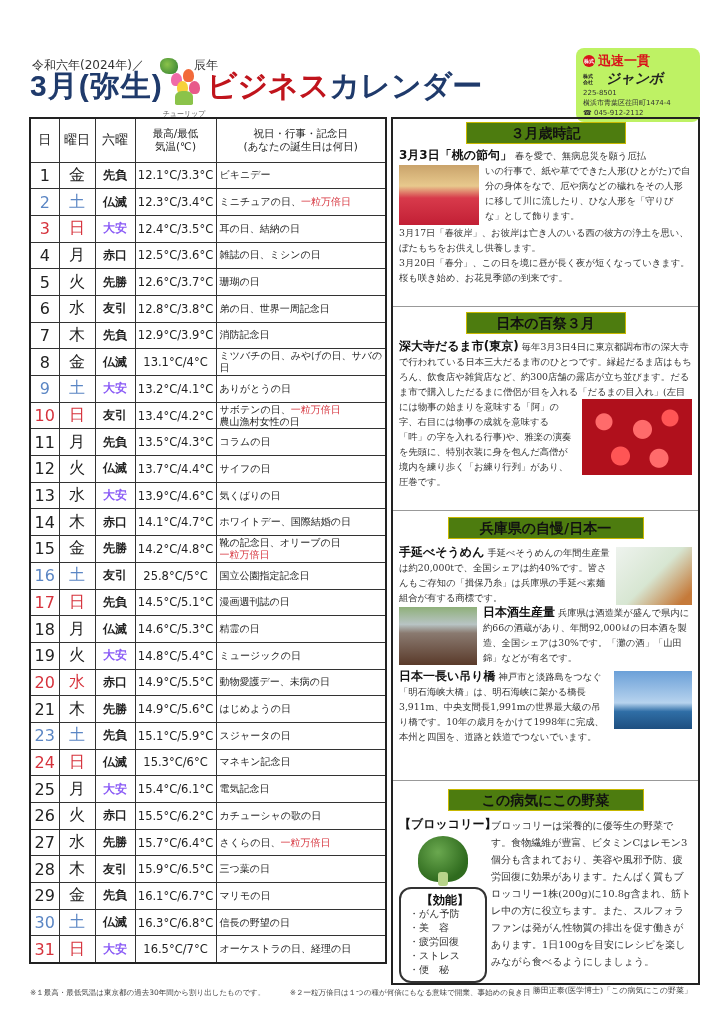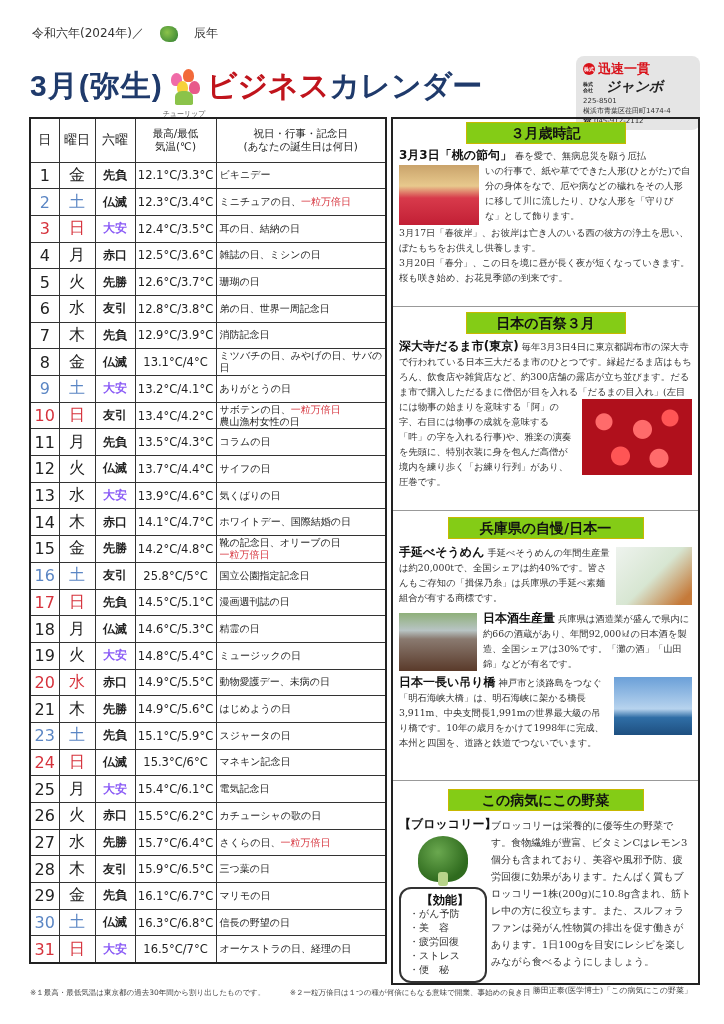--- a/index.html
+++ b/index.html
@@ -1,48 +1,48 @@
 <!DOCTYPE html>
 <html><head>
 <meta charset="utf-8">
 <style>
 *{box-sizing:border-box;margin:0;padding:0}
 body{width:724px;height:1024px;background:#fff;font-family:"DejaVu Sans","Liberation Sans",sans-serif;color:#222;position:relative;overflow:hidden}
-.era{position:absolute;left:32px;top:25px;font-size:12px;color:#333;display:flex;align-items:center;gap:16px}
+.era{position:absolute;left:32px;top:57px;font-size:12px;color:#333;display:flex;align-items:center;gap:16px}
 .era .dragon{width:18px;height:16px;background:radial-gradient(circle at 40% 40%,#8bc34a,#2e7d32);border-radius:40% 50% 40% 50%;display:inline-block}
 .title{position:absolute;left:30px;top:66px;display:flex;align-items:flex-end}
 .title .month{font-family:"Liberation Sans",sans-serif;font-weight:bold;font-size:30px;color:#1f3a6b;letter-spacing:1px}
 .title .tulip{width:34px;height:38px;position:relative;margin:0 6px 0 4px}
 .tulip .f{position:absolute;width:11px;height:13px;border-radius:50% 50% 40% 40%}
 .tulip .stem{position:absolute;bottom:2px;left:8px;width:18px;height:14px;background:#8bc34a;border-radius:40% 40% 10% 10%}
 .title .tulip-label{position:absolute;left:-4px;top:40px;font-size:7px;color:#555;white-space:nowrap}
 .title .biz{font-family:"Liberation Sans",sans-serif;font-weight:bold;font-size:30px;color:#c0141c}
 .title .cal{font-family:"Liberation Sans",sans-serif;font-weight:bold;font-size:30px;color:#1f3a6b}
-.logo{position:absolute;left:576px;top:56px;width:124px;height:74px;background:#e5e5e5;border-radius:8px;padding:4px 7px;font-size:7px;color:#333}
+.logo{position:absolute;left:576px;top:48px;width:124px;height:74px;background:#bef264;border-radius:8px;padding:4px 7px;font-size:7px;color:#333}
 .logo .r1{display:flex;align-items:center;gap:3px;color:#d9121a;font-weight:bold;font-size:13px}
 .logo .badge{width:12px;height:12px;border-radius:50%;background:#d9121a;color:#fff;font-size:5px;display:flex;align-items:center;justify-content:center}
 .logo .r2{display:flex;align-items:center;gap:13px;font-weight:bold;font-style:italic;font-size:14px;color:#222}
 .logo .r2 small{font-size:5px;font-style:normal;line-height:6px;width:10px}
 .logo .line{line-height:10px}
 table.cal{position:absolute;left:29px;top:117px;width:358px;border-collapse:collapse;border:2px solid #222}
 table.cal td,table.cal th{border:1px solid #333;height:26.7px;padding:0}
 table.cal th{font-weight:normal;height:44px;font-size:13px}
 table.cal th.small{font-size:10.5px;line-height:13px}
 .c-day{width:29px;text-align:center;font-size:16px}
 .c-wd{width:36px;text-align:center;font-size:16px;font-family:"DejaVu Serif",serif}
 .c-rk{width:40px;text-align:center;font-size:12px;font-weight:bold}
 .c-tmp{width:81px;text-align:center;font-size:11.5px}
 .c-ev{font-size:10px;padding-left:3px!important;line-height:12px}
 .blue{color:#5b86c4}
 .red{color:#d6323c}
 .rk-red{color:#8b5cf6}
 .ev-red{color:#d6323c}
 .right{position:absolute;left:391px;top:117px;width:309px;height:868px;border:2px solid #222}
 .sec{position:relative;border-bottom:1px solid #999}
-.hdr{margin:0 auto;background:#84cc16;border:1px solid #c8b800;width:160px;height:22px;text-align:center;font-weight:bold;font-size:14px;line-height:21px;color:#111}
+.hdr{margin:0 auto;background:#4d7c0f;border:1px solid #c8b800;width:160px;height:22px;text-align:center;font-weight:bold;font-size:14px;line-height:21px;color:#111}
 .body{font-family:"DejaVu Serif",serif;font-size:9.3px;line-height:15px;color:#333;padding:0 6px}
 .bold-lead{font-family:"DejaVu Sans",sans-serif;font-weight:bold;font-size:12px;color:#111}
 .img{position:relative;overflow:hidden}
 .img-hina{float:left;width:80px;height:60px;margin:2px 6px 0 0;background:linear-gradient(180deg,#c9a36b 0%,#e8c98d 35%,#d83a4b 55%,#c21f35 100%)}
 .img-daruma{float:right;width:110px;height:76px;margin:0 0 0 6px;background:radial-gradient(circle at 20% 30%,#ff6b6b 8px,transparent 9px),radial-gradient(circle at 55% 40%,#ff6b6b 9px,transparent 10px),radial-gradient(circle at 80% 25%,#f55 8px,transparent 9px),radial-gradient(circle at 35% 75%,#f55 9px,transparent 10px),radial-gradient(circle at 70% 78%,#ff6b6b 9px,transparent 10px),#b0101c}
 .img-somen{float:right;width:76px;height:58px;margin:2px 0 0 6px;background:linear-gradient(135deg,#eef3ee 0%,#d7e6d2 50%,#c57a3a 90%)}
 .img-sake{float:left;width:78px;height:58px;margin:2px 6px 0 0;background:linear-gradient(180deg,#8fb07a 0%,#b8c4c4 30%,#8a7a70 45%,#5a3a2a 100%)}
 .img-bridge{float:right;width:78px;height:58px;margin:2px 0 0 6px;background:linear-gradient(180deg,#6ba0d8 0%,#b7d3ee 55%,#2f6ea6 70%,#1e4f80 100%)}
 .brocco-wrap{float:left;width:88px;margin-right:4px}
 .brocco-title{font-family:"DejaVu Sans",sans-serif;font-weight:bold;font-size:12px;color:#111;white-space:nowrap}
@@ -336,21 +336,21 @@
   </div>
 
   <div class="sec" style="height:270px;padding-top:6px">
     <div class="hdr" style="width:196px">兵庫県の自慢/日本一</div>
     <div class="body" style="margin-top:6px">
       <div style="overflow:hidden">
         <div class="img img-somen"></div>
         <span class="bold-lead">手延べそうめん</span>
         <span>手延べそうめんの年間生産量は約20,000tで、全国シェアは約40%です。皆さんもご存知の「揖保乃糸」は兵庫県の手延べ素麺組合が有する商標です。</span>
       </div>
-      <div style="overflow:hidden;margin-top:6px">
+      <div style="overflow:hidden;">
         <div class="img img-sake"></div>
         <span class="bold-lead">日本酒生産量</span>
         <span>兵庫県は酒造業が盛んで県内に約66の酒蔵があり、年間92,000㎘の日本酒を製造、全国シェアは30%です。「灘の酒」「山田錦」などが有名です。</span>
       </div>
       <div style="margin-top:4px">
         <div class="img img-bridge"></div>
         <span class="bold-lead">日本一長い吊り橋</span>
         <span>神戸市と淡路島をつなぐ「明石海峡大橋」は、明石海峡に架かる橋長3,911m、中央支間長1,991mの世界最大級の吊り橋です。10年の歳月をかけて1998年に完成、本州と四国を、道路と鉄道でつないでいます。</span>
       </div>
     </div>

